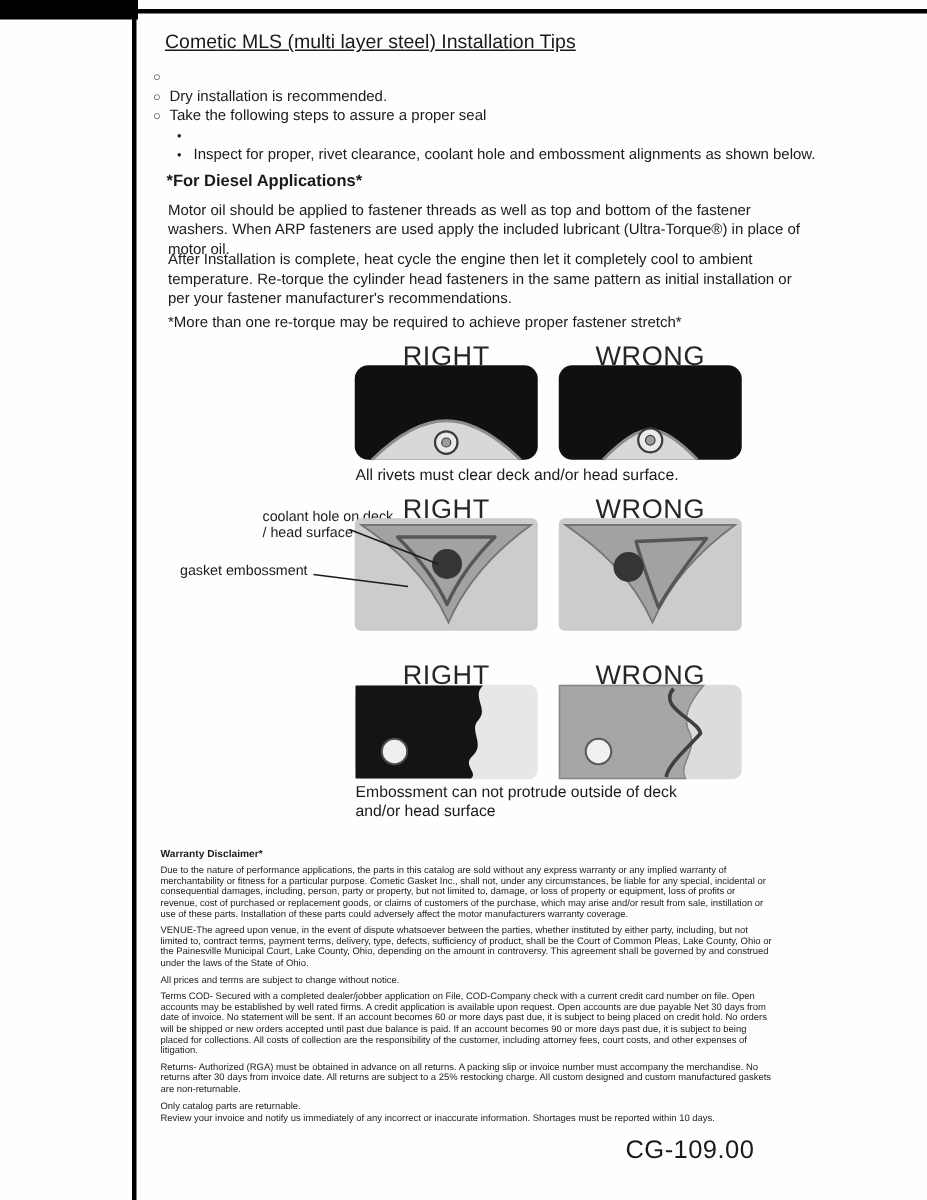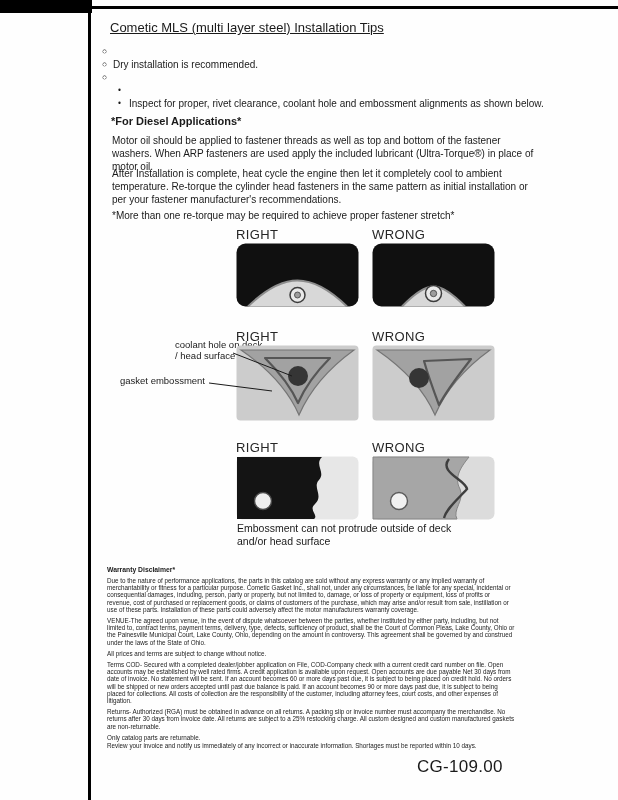--- a/index.html
+++ b/index.html
@@ -17,21 +17,21 @@
   .brow{display:flex;}
   .bmark{flex:0 0 11px;width:11px;font-size:8.5px;line-height:13px;}
   .sub{margin-left:16px;}
 
   .diesel-head{left:111px;top:115px;font-size:11px;font-weight:bold;margin:0;}
   .para{margin:0;font-size:10px;line-height:13px;width:424px;left:112px;}
   .p1{top:134px;}
   .p2{top:167px;}
   .p3{top:209px;}
 
-  .dlabel{width:123px;font-size:13px;letter-spacing:0.4px;color:#262626;}
+  .dlabel{width:123px;text-align:center;font-size:18px;letter-spacing:0.4px;color:#262626;}
   .panel{width:123px;}
   .panel svg{display:block;}
   .caption{font-size:10.5px;line-height:12.5px;}
   .sidelabel{font-size:9.5px;line-height:10.5px;}
   .leader{pointer-events:none;}
 
   .warranty{left:107px;top:566px;width:408px;}
   .warranty h3{margin:0 0 4px 0;font-size:6.8px;}
   .warranty p{margin:0 0 4px 0;font-size:6.3px;line-height:7.2px;color:#222;}
   .warranty p.tight{margin-bottom:1px;}
@@ -52,20 +52,21 @@
   <div class="abs tips">
     <div class="brow">
       <span class="bmark">○</span>
     </div>
     <div class="brow">
       <span class="bmark">○</span>
       <span>Dry installation is recommended.</span>
     </div>
     <div class="brow">
       <span class="bmark">○</span>
+      <span>Take the following steps to assure a proper seal</span>
     </div>
     <div class="sub">
       <div class="brow">
         <span class="bmark">•</span>
       </div>
       <div class="brow">
         <span class="bmark">•</span>
         <span>Inspect for proper, rivet clearance, coolant hole and embossment alignments as shown below.</span>
       </div>
     </div>
@@ -90,20 +91,21 @@
   </div>
   <div class="abs panel" style="left:372px;top:243px;">
     <svg width="123" height="64" viewBox="0 0 123 64">
       <rect x="0.5" y="0.5" width="122" height="63" rx="9" fill="#101010"></rect>
       <path d="M30,63.5 C44,49 54,43.5 61.5,43.5 C69,43.5 79,49 93,63.5 Z" fill="#d8d8d8"></path>
       <path d="M30,63.5 C44,49 54,43.5 61.5,43.5 C69,43.5 79,49 93,63.5" fill="none" stroke="#8d8d8d" stroke-width="2"></path>
       <circle cx="61.5" cy="50.5" r="8" fill="#e9e9e9" stroke="#3c3c3c" stroke-width="1.5"></circle>
       <circle cx="61.5" cy="50.5" r="3.2" fill="#9d9d9d" stroke="#3c3c3c" stroke-width="0.8"></circle>
     </svg>
   </div>
+  <div class="abs caption" style="left:237px;top:311px;">All rivets must clear deck and/or head surface.</div>
 
   <div class="abs dlabel" style="left:236px;top:329px;">RIGHT</div>
   <div class="abs dlabel" style="left:372px;top:329px;">WRONG</div>
 
   <div class="abs sidelabel" style="left:141px;top:340px;width:92px;margin-left:34px;">coolant hole on deck / head surface</div>
   <div class="abs sidelabel" style="left:120px;top:376px;width:110px;">gasket embossment</div>
 
   <div class="abs panel" style="left:236px;top:345px;">
     <svg width="123" height="76" viewBox="0 0 123 76">
       <rect x="0.5" y="0.5" width="122" height="75" rx="4" fill="#cccccc"></rect>

